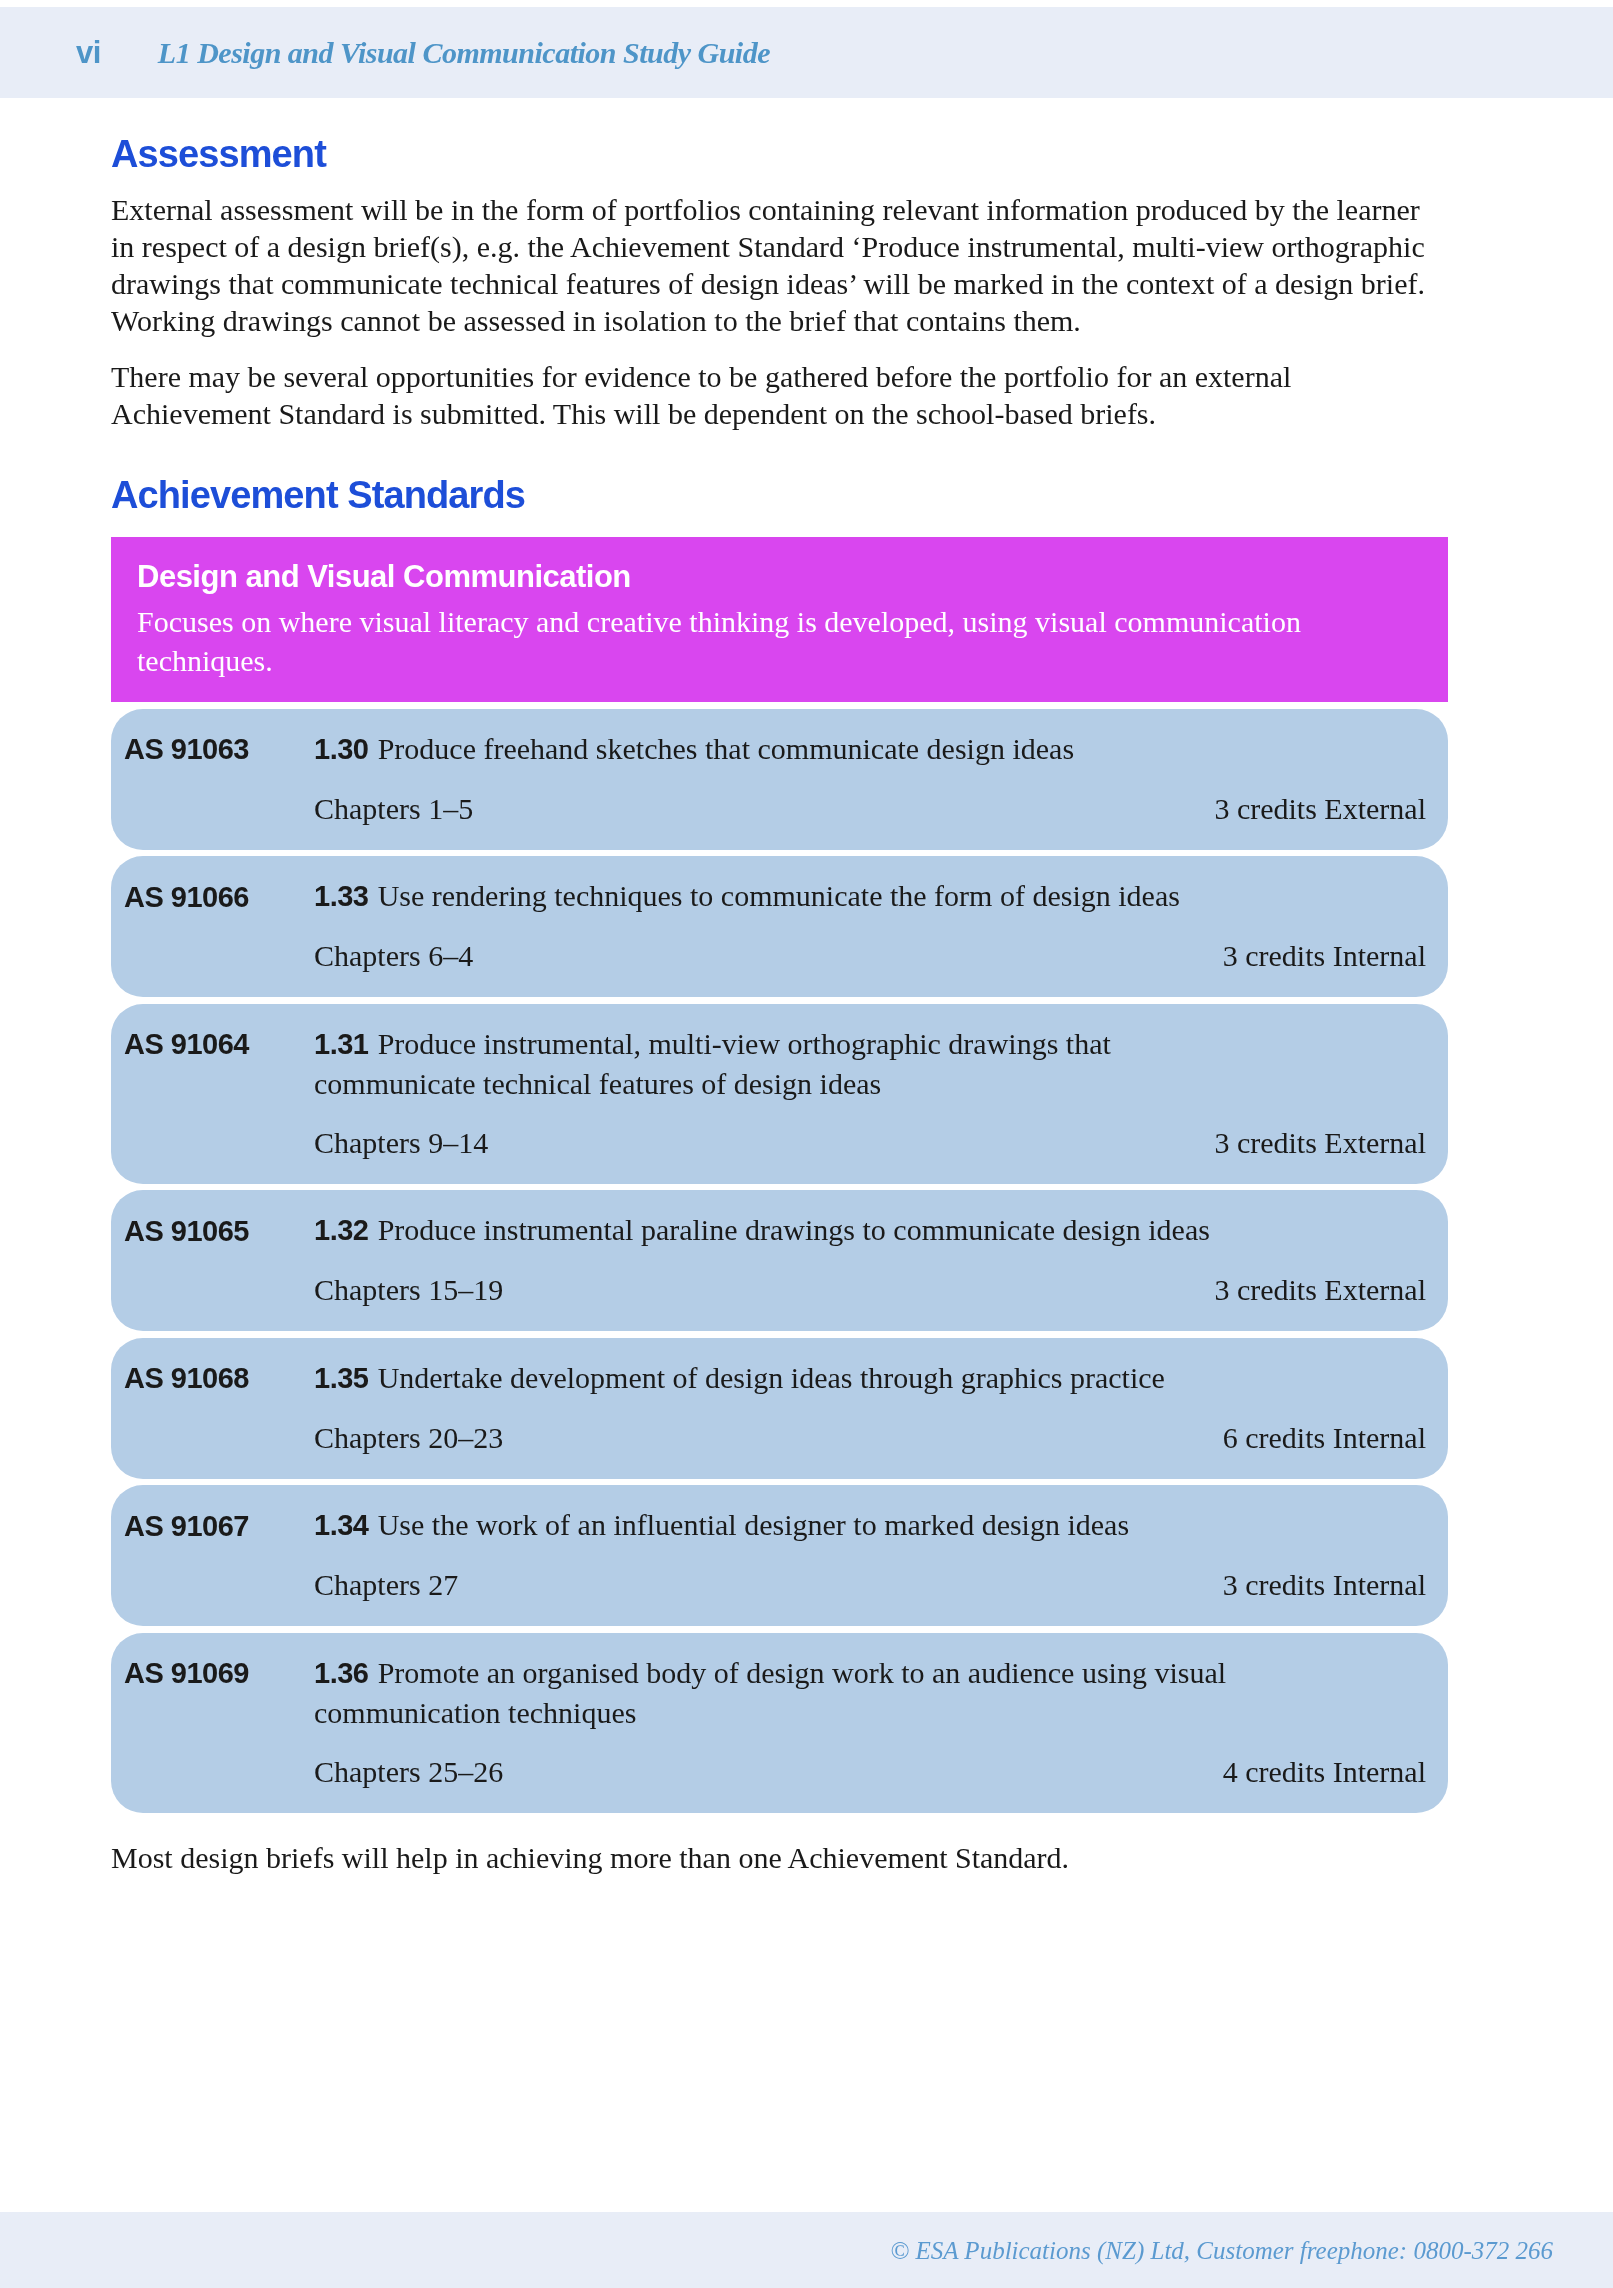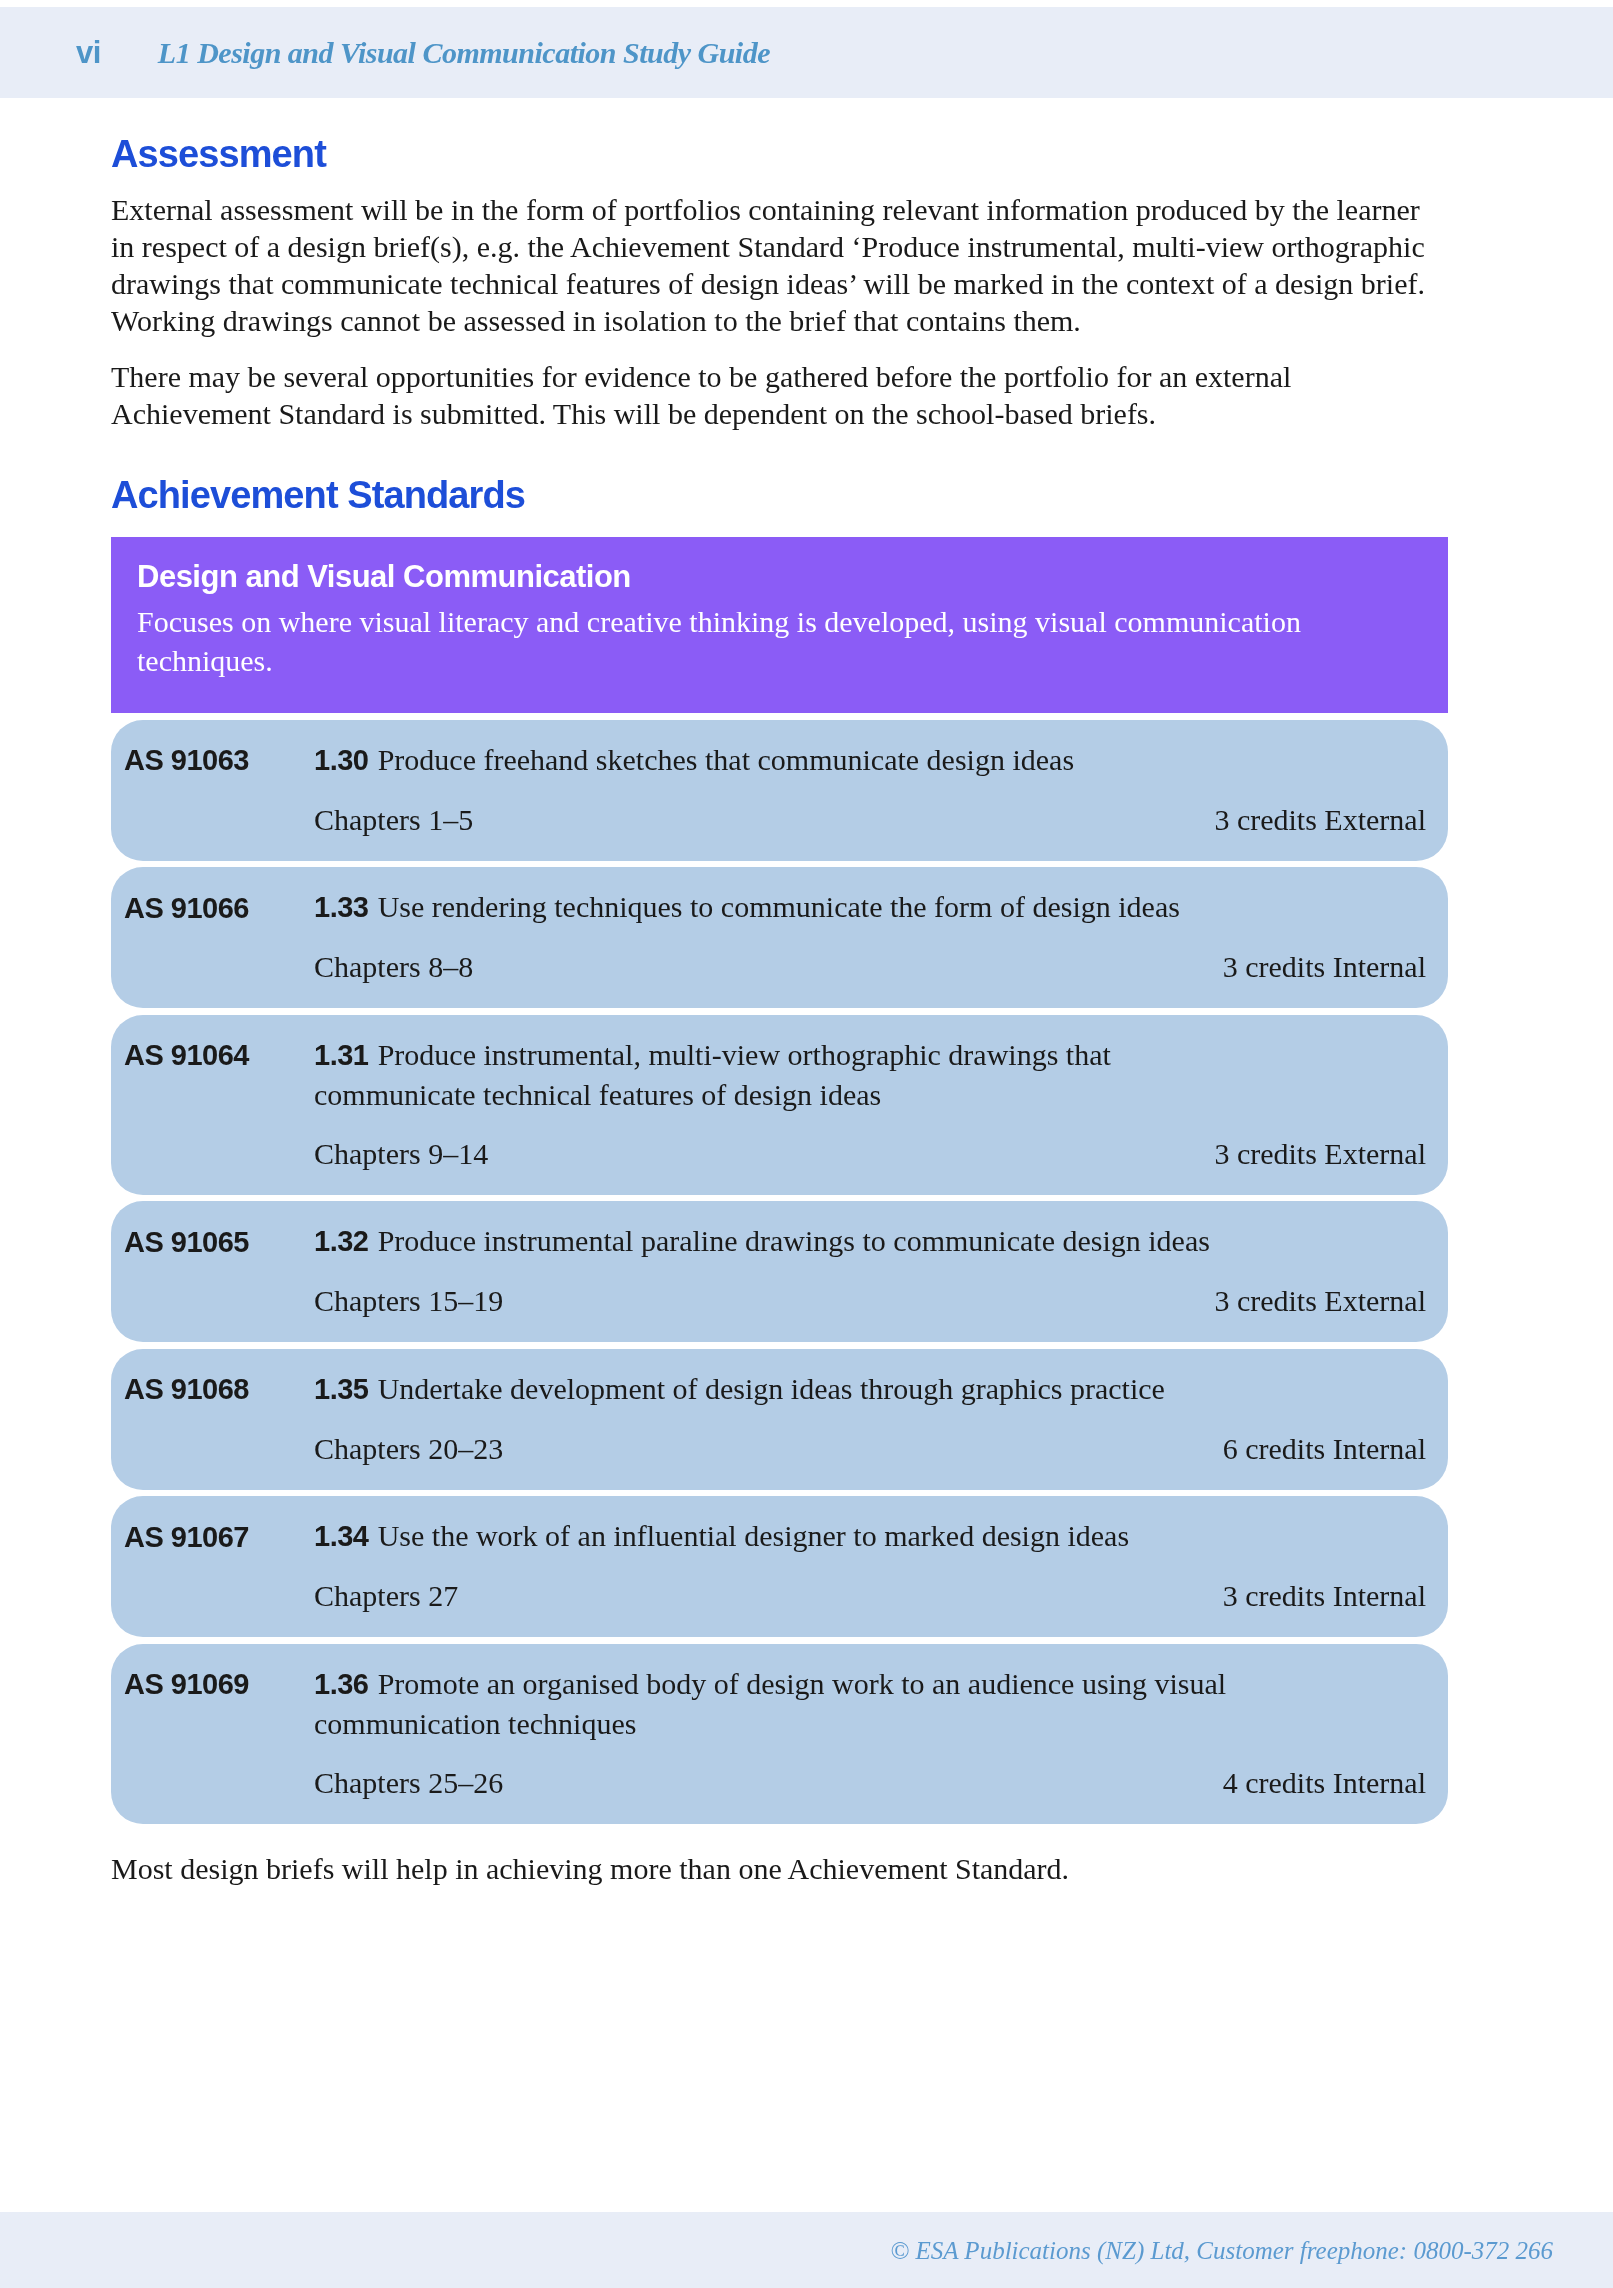--- a/index.html
+++ b/index.html
@@ -39,22 +39,22 @@
     color: #1d4ed8; margin: 0;
   }
   .h-assessment { margin-top: 35px; margin-bottom: 14.8px; }
   .h-standards  { margin-top: 42px; margin-bottom: 20px; }
 
   .content p { font-size: 30px; line-height: 37px; margin: 0 0 18.5px 0; }
 
   
   .standards-table { width: 100%; }
   .thead {
-    background: #8b5cf6; color: #ffffff;
-    padding: 22px 26px 33px 26px; box-sizing: border-box;
+    background: #d946ef; color: #ffffff;
+    padding: 22px 26px 22px 26px; box-sizing: border-box;
   }
   .ttitle {
     font-family: "Liberation Sans", sans-serif;
     font-weight: bold; font-size: 31px; letter-spacing: -0.5px;
     margin-bottom: 7.4px;
   }
   .tsub { font-size: 30px; line-height: 39px; }
 
   .trow {
     background: #b4cde6; margin-top: 6.5px;
@@ -121,21 +121,21 @@
       </div>
 
       <div class="trow">
         <div class="code">AS 91066</div>
         <div class="details">
           <div class="desc">
             <span class="num">1.33</span><span>Use rendering techniques to communicate the form of design ideas</span>
             <div class="desc2"></div>
           </div>
           <div class="meta">
-            <span class="chapters">Chapters 8–8</span>
+            <span class="chapters">Chapters 6–4</span>
             <span class="credits">3 credits Internal</span>
           </div>
         </div>
       </div>
 
       <div class="trow">
         <div class="code">AS 91064</div>
         <div class="details">
           <div class="desc">
             <span class="num">1.31</span><span>Produce instrumental, multi-view orthographic drawings that</span>

